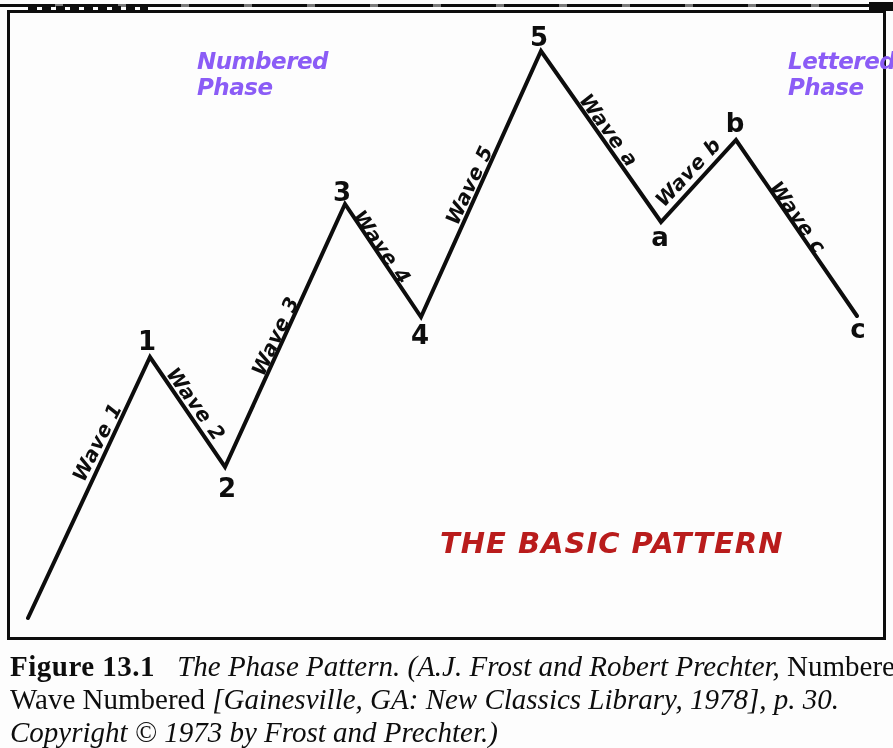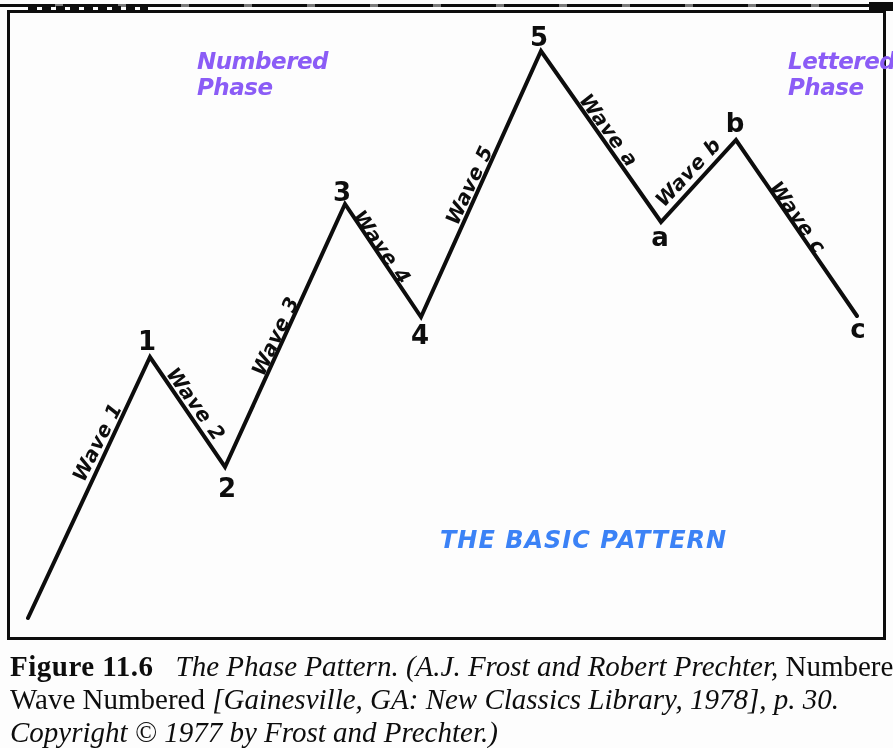--- a/index.html
+++ b/index.html
@@ -57,24 +57,24 @@
   .phase-left  { left: 197px; top: 48px; }
   .phase-right { left: 788px; top: 48px; }
   .pattern-title {
     position: absolute;
     left: 440px; top: 526px;
     width: 245px;
     text-align: left;
     font-family: "DejaVu Sans", sans-serif;
     font-style: italic;
     font-weight: bold;
-    font-size: 24px;
+    font-size: 29px;
     letter-spacing: 1px;
     white-space: nowrap;
-    color: #3b82f6;
+    color: #b91c1c;
   }
   
   .wave-svg {
     position: absolute;
     left: 0; top: 0;
     width: 893px; height: 748px;
   }
   .zigzag {
     fill: none;
     stroke: #0d0d0d;
@@ -154,25 +154,25 @@
       <text transform="translate(469 185) rotate(-65)" text-anchor="middle" class="wlb">Wave 5</text>
       <text transform="translate(609 130) rotate(54)" text-anchor="middle" class="wlb">Wave a</text>
       <text transform="translate(688 172) rotate(-47)" text-anchor="middle" class="wlb">Wave b</text>
       <text transform="translate(798 217) rotate(55)" text-anchor="middle" class="wlb">Wave c</text>
     </svg>
 
   <div class="pattern-title">THE BASIC PATTERN</div>
 
   <div class="caption">
     <div class="cap-line">
-      <span class="cap-bold">Figure 11.6</span><span class="cap-ital">The Phase Pattern. (A.J. Frost and Robert Prechter,</span>
+      <span class="cap-bold">Figure 13.1</span><span class="cap-ital">The Phase Pattern. (A.J. Frost and Robert Prechter,</span>
       <span class="cap-roman">Numbered</span>
     </div>
     <div class="cap-line">
       <span class="cap-roman">Wave Numbered</span>
       <span class="cap-ital">[Gainesville, GA: New Classics Library, 1978], p. 30.</span>
     </div>
     <div class="cap-line">
-      <span class="cap-ital">Copyright © 1977 by Frost and Prechter.)</span>
+      <span class="cap-ital">Copyright © 1973 by Frost and Prechter.)</span>
     </div>
   </div>
 
 </div>
 
 </body></html>

